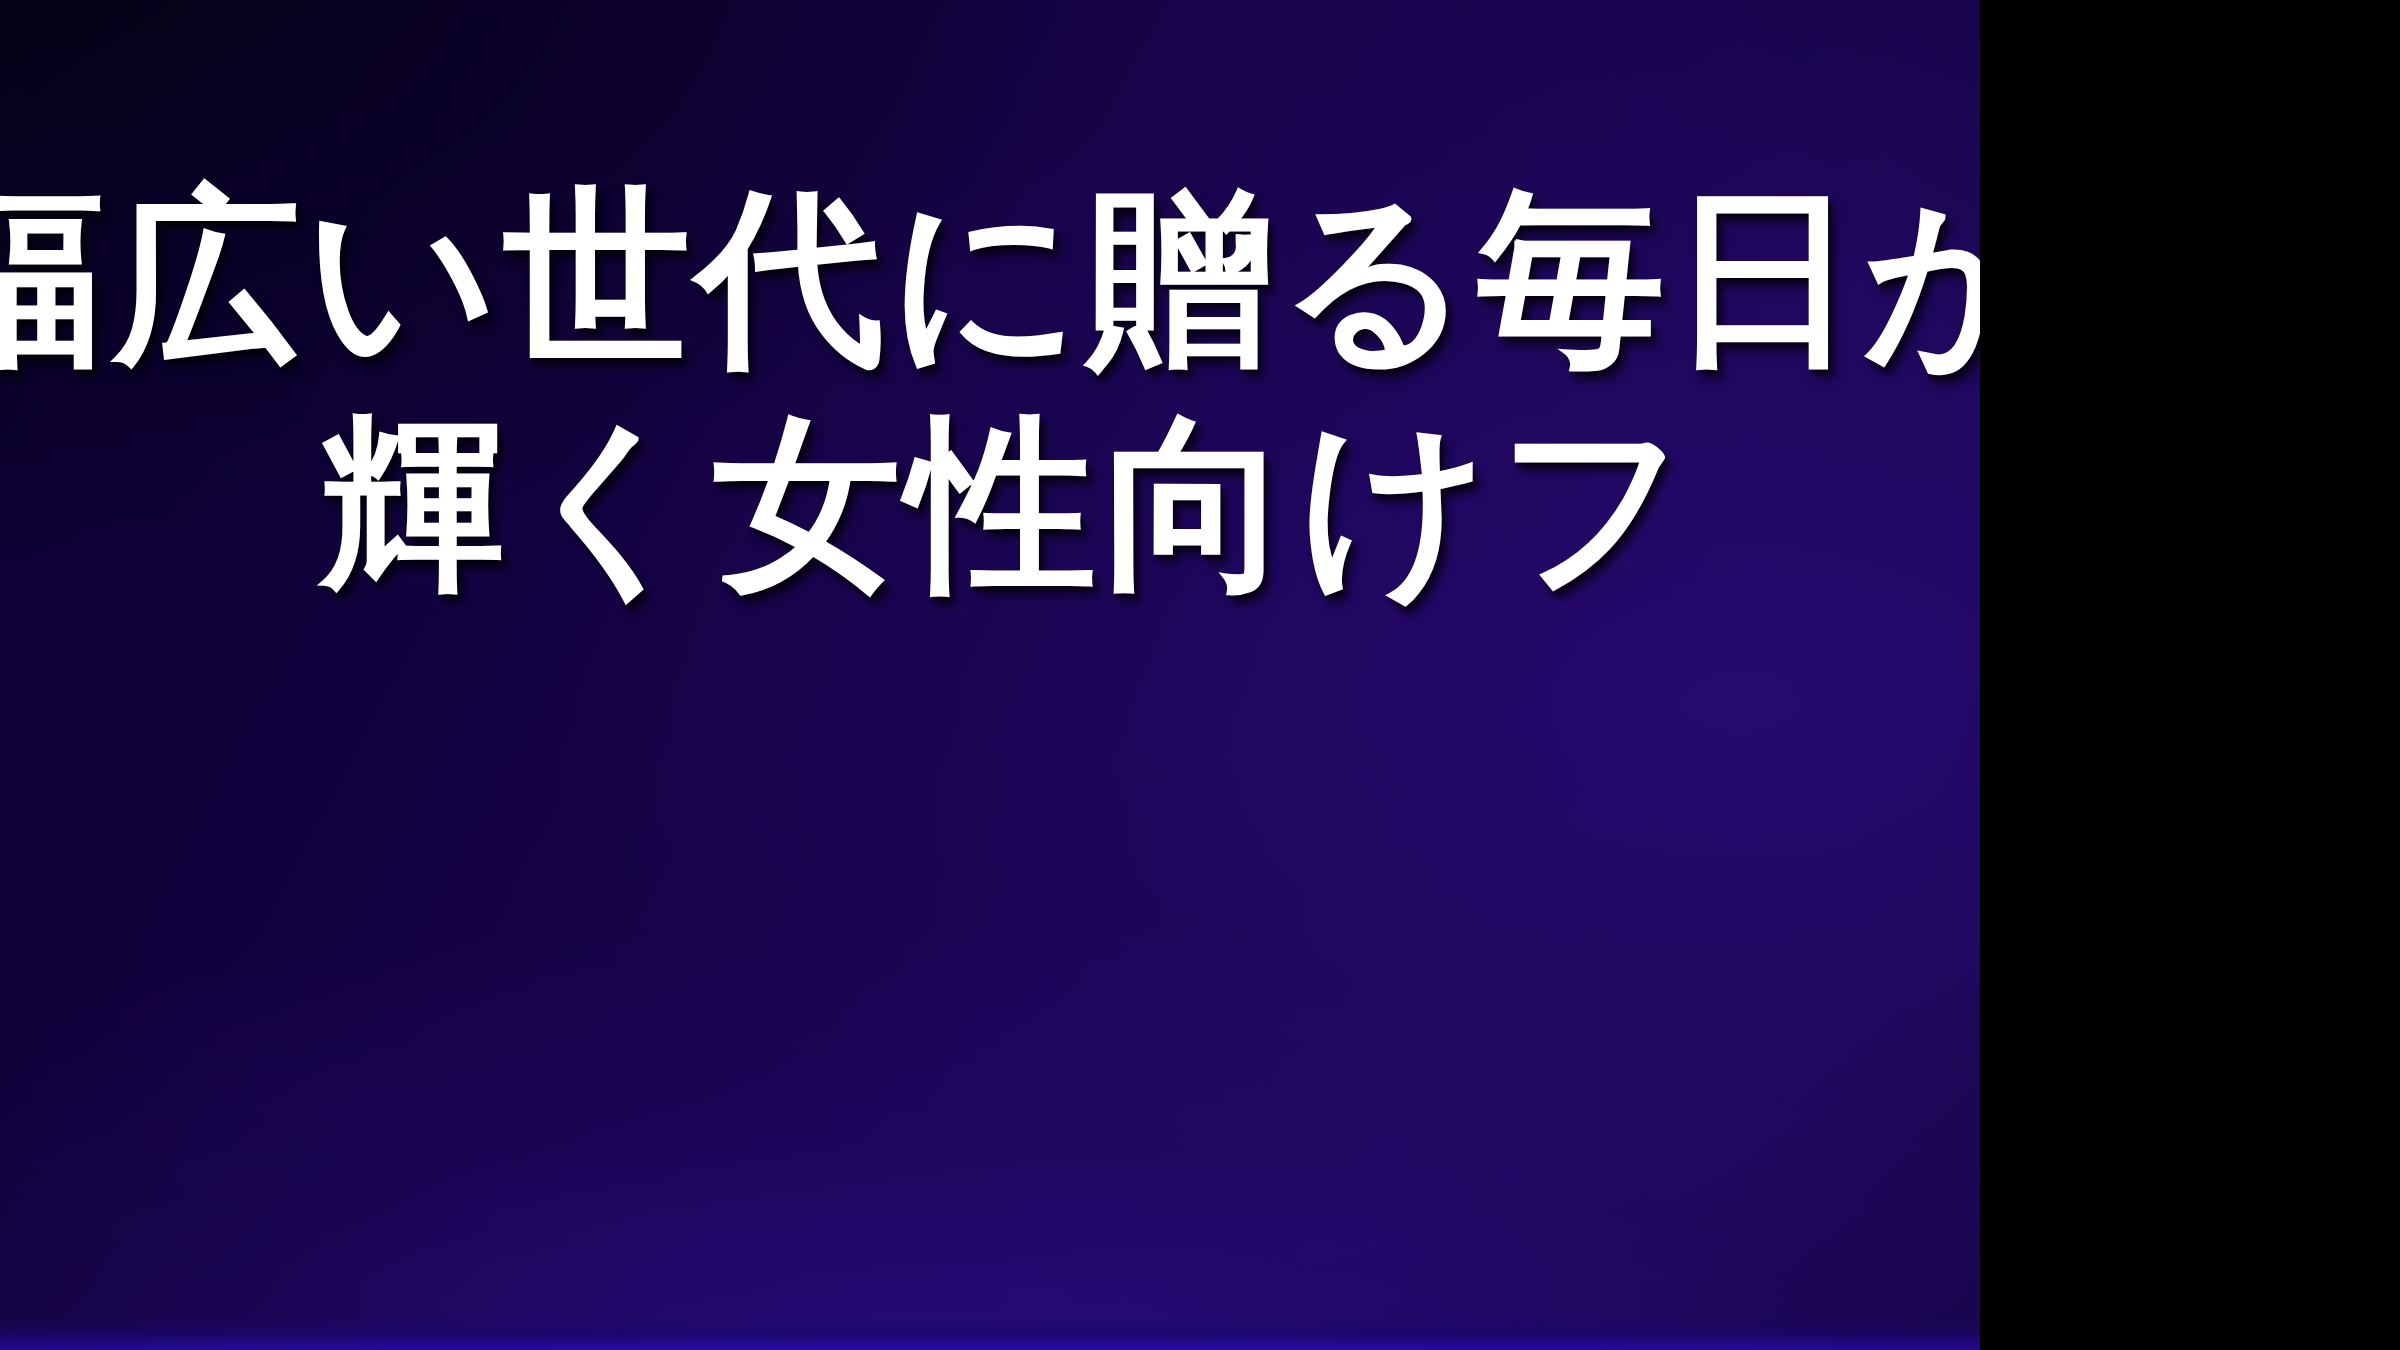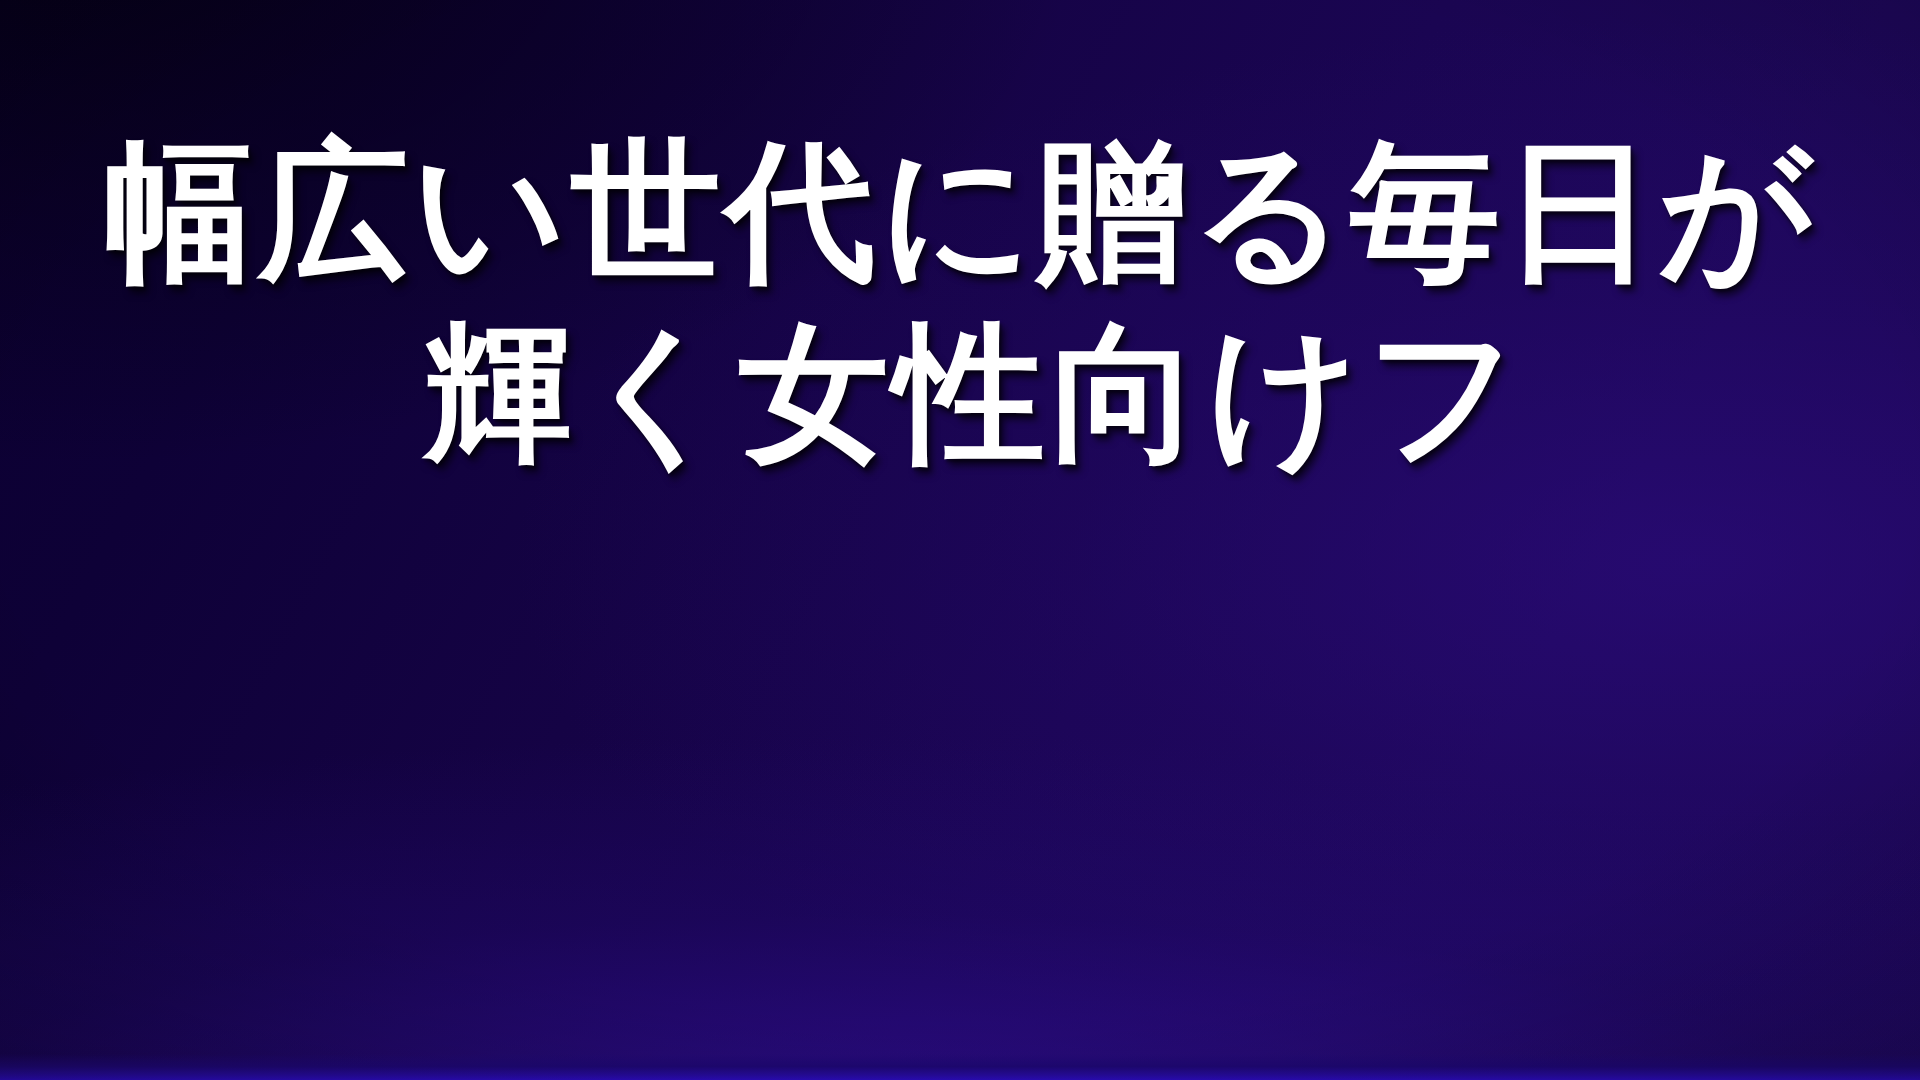--- a/index.html
+++ b/index.html
@@ -3,24 +3,24 @@
 <meta charset="utf-8">
 <title>Title Card</title>
 <style>
   html, body {
     margin: 0;
     padding: 0;
     background: #000;
   }
   #stage {
     position: relative;
-    width: 1920px;
+    width: 1584px;
     height: 1080px;
     overflow: hidden;
-    font-family: Liberation Mono, monospace;
+    font-family: Liberation Serif, serif;
   }
 
   
   #bg-base {
     position: absolute;
     inset: 0;
     background:
       linear-gradient(118deg,
         #0b0030 0%,
         #0e0137 16%,

